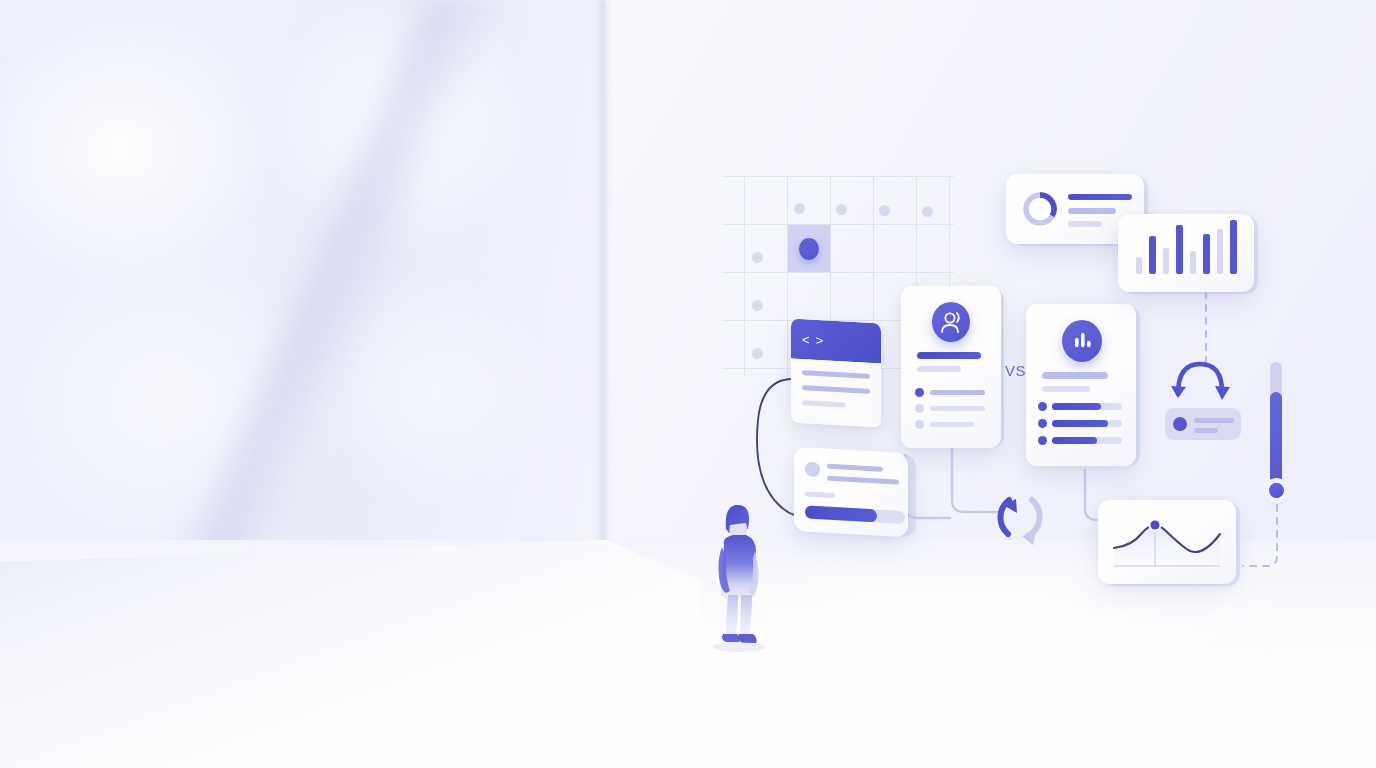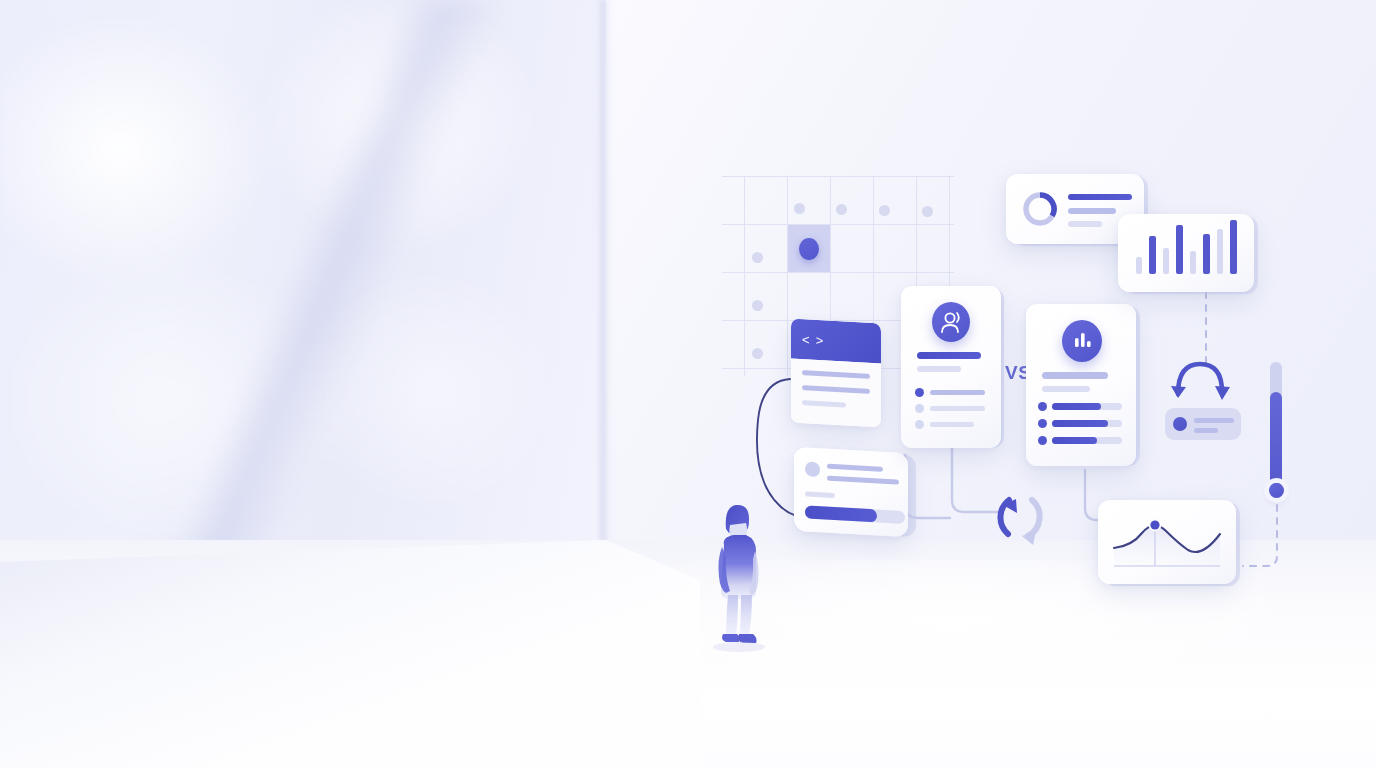--- a/index.html
+++ b/index.html
@@ -58,21 +58,21 @@
     border-radius:8px;overflow:hidden;}
   #code-card .hdr{position:absolute;left:0;top:0;width:100%;height:40px;
     background:linear-gradient(135deg,#5a5ed4,#4a4ec6);display:flex;align-items:center;padding-left:11px;}
   #code-card .glyph{color:#fff;font-size:13px;letter-spacing:1.3px;font-family:"Liberation Sans",sans-serif;}
   #code-card .body{position:absolute;left:0;top:40px;width:100%;height:64px;background:#fbfbfe;}
 
   
   .cmp-card{border-radius:11px;}
   .avatar-circ{position:absolute;border-radius:50%;
     background:linear-gradient(145deg,#6468da,#5256cc);box-shadow:0 5px 12px rgba(84,88,205,.32);}
-  .vs{position:absolute;color:#6468cf;font-weight:700;font-size:19px;letter-spacing:.5px;}
+  .vs{position:absolute;color:#6468cf;font-weight:400;font-size:15px;letter-spacing:.5px;}
   .li-dot{position:absolute;border-radius:50%;}
 
   
   svg.layer{position:absolute;left:0;top:0;width:1376px;height:768px;overflow:visible;pointer-events:none;}
 
   
   .slider-track{position:absolute;border-radius:20px;background:#cfd2ee;}
   .slider-fill{position:absolute;border-radius:20px;background:linear-gradient(180deg,#6367d7,#5559cc);}
   .slider-knob{position:absolute;border-radius:50%;background:linear-gradient(150deg,#6468da,#5054c9);
     box-shadow:0 0 0 5px #f2f3fc, 0 3px 7px rgba(90,94,200,.35);}

